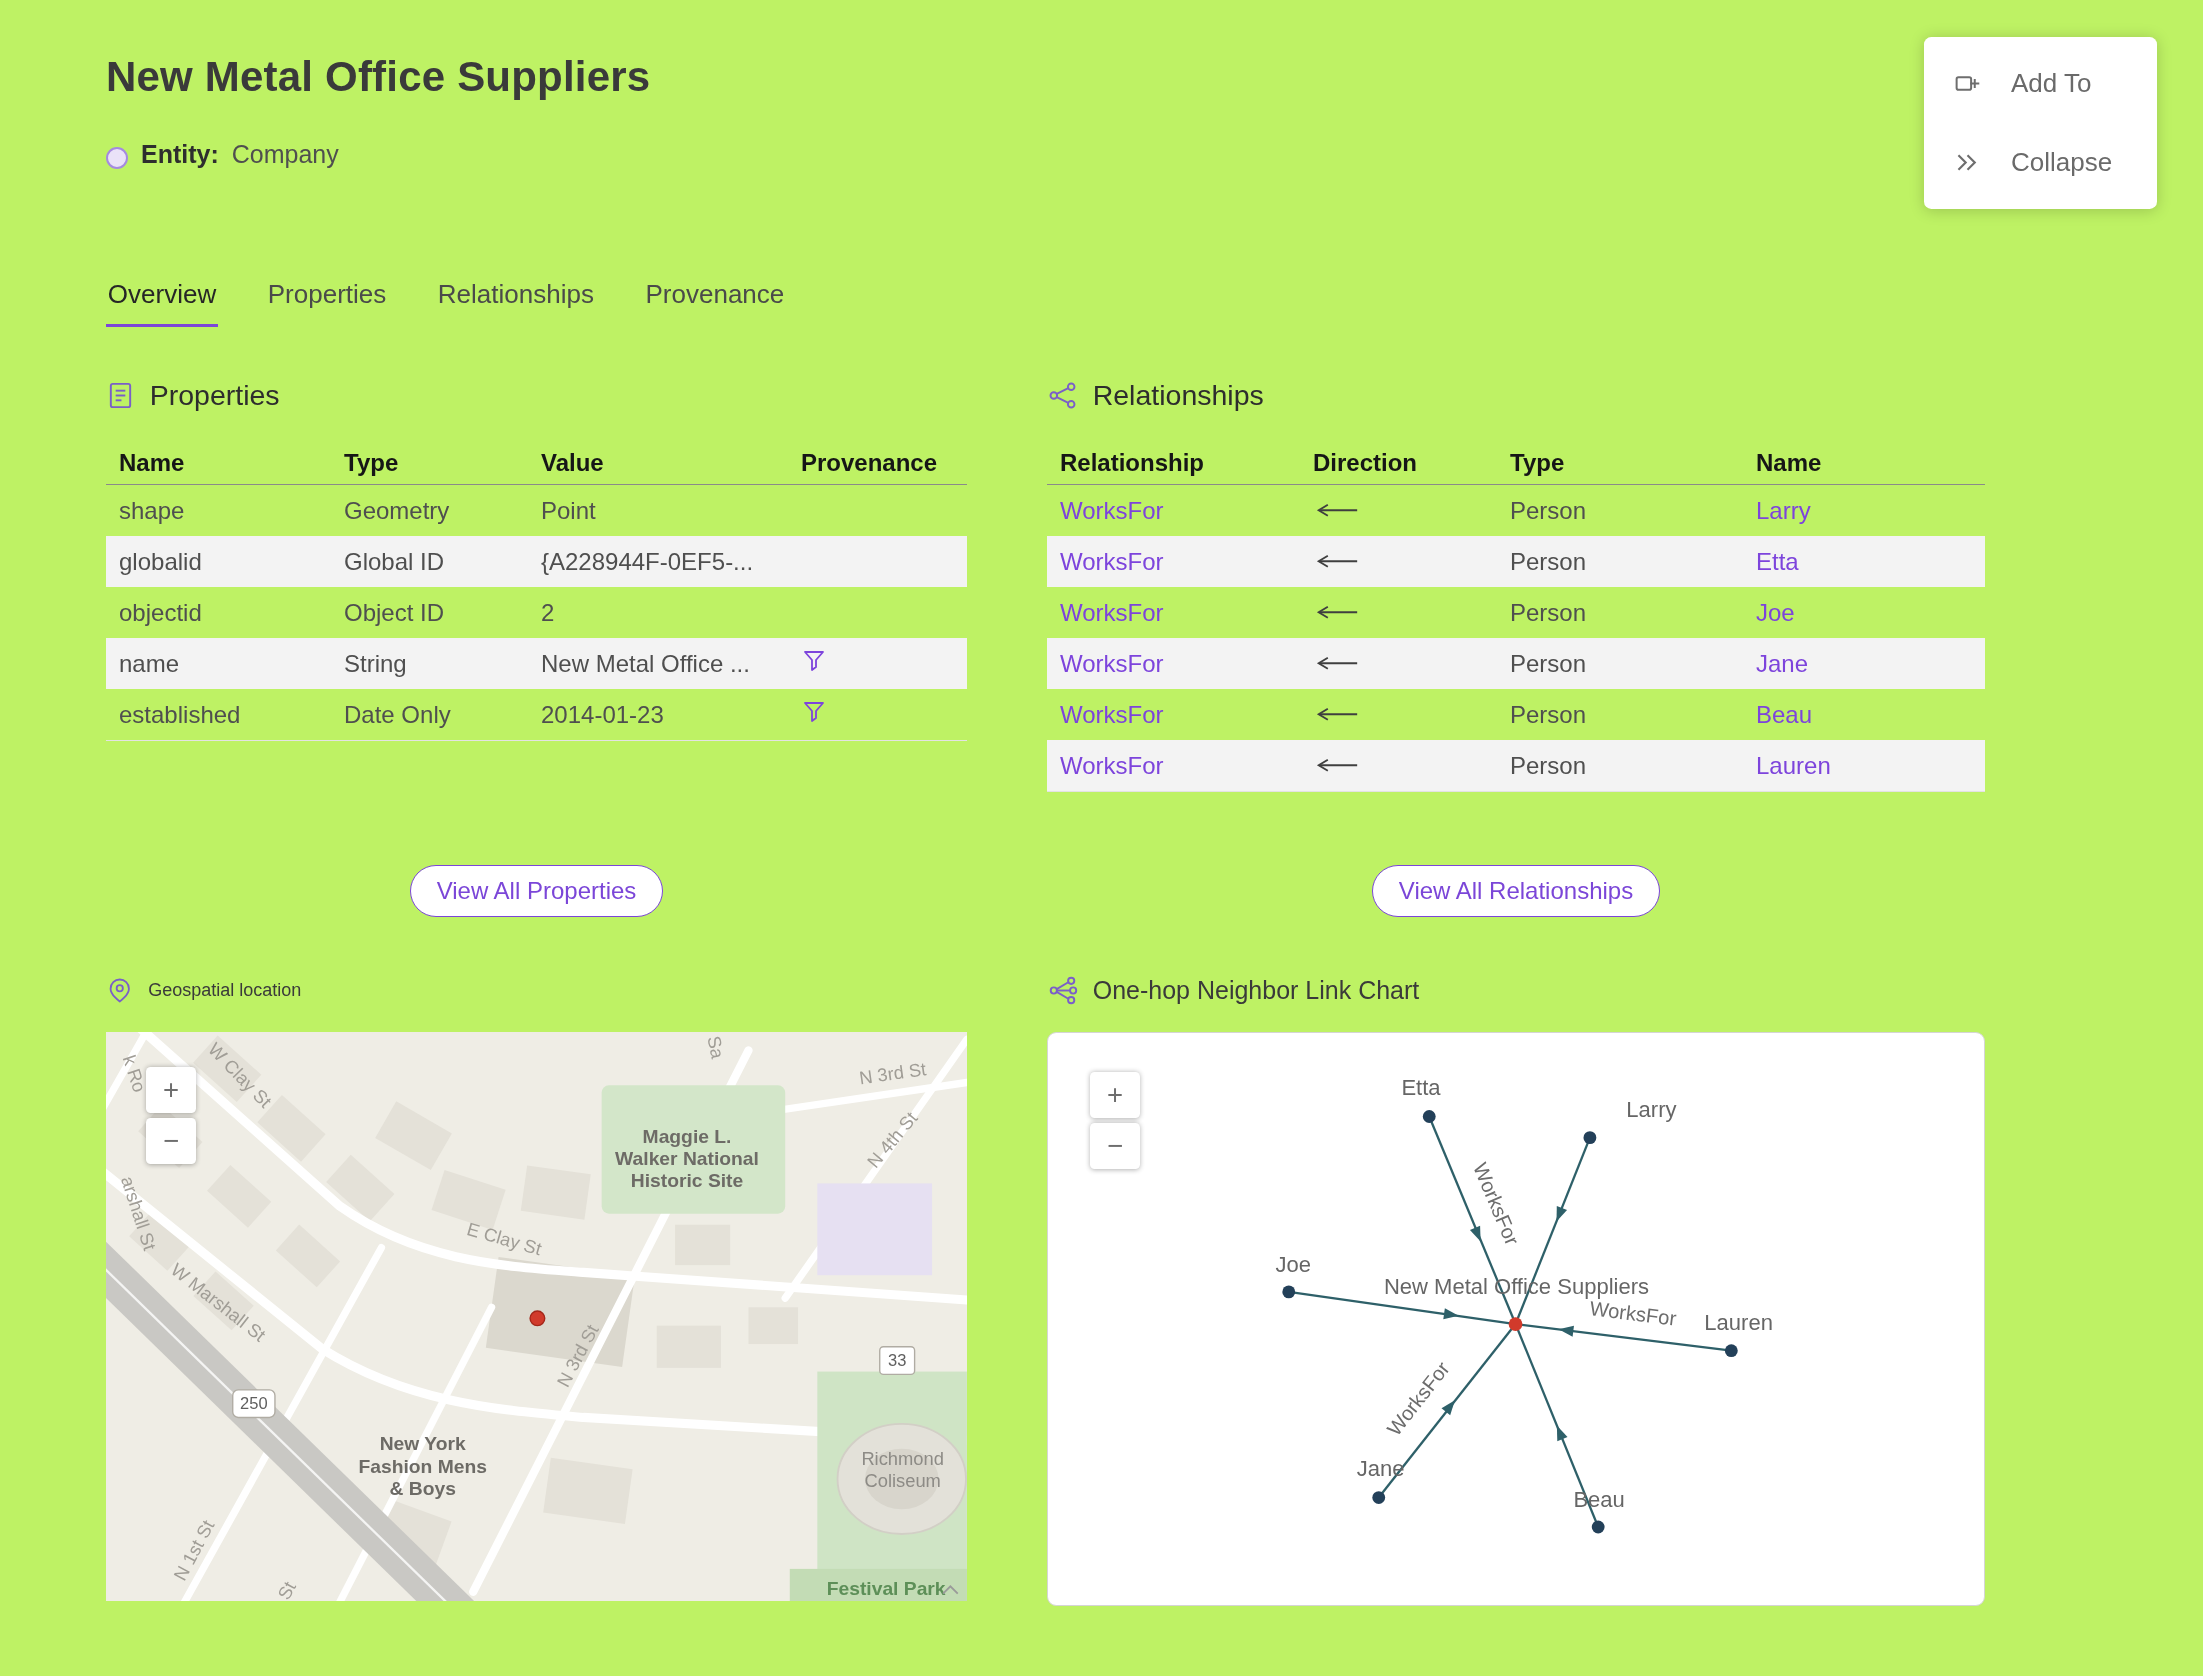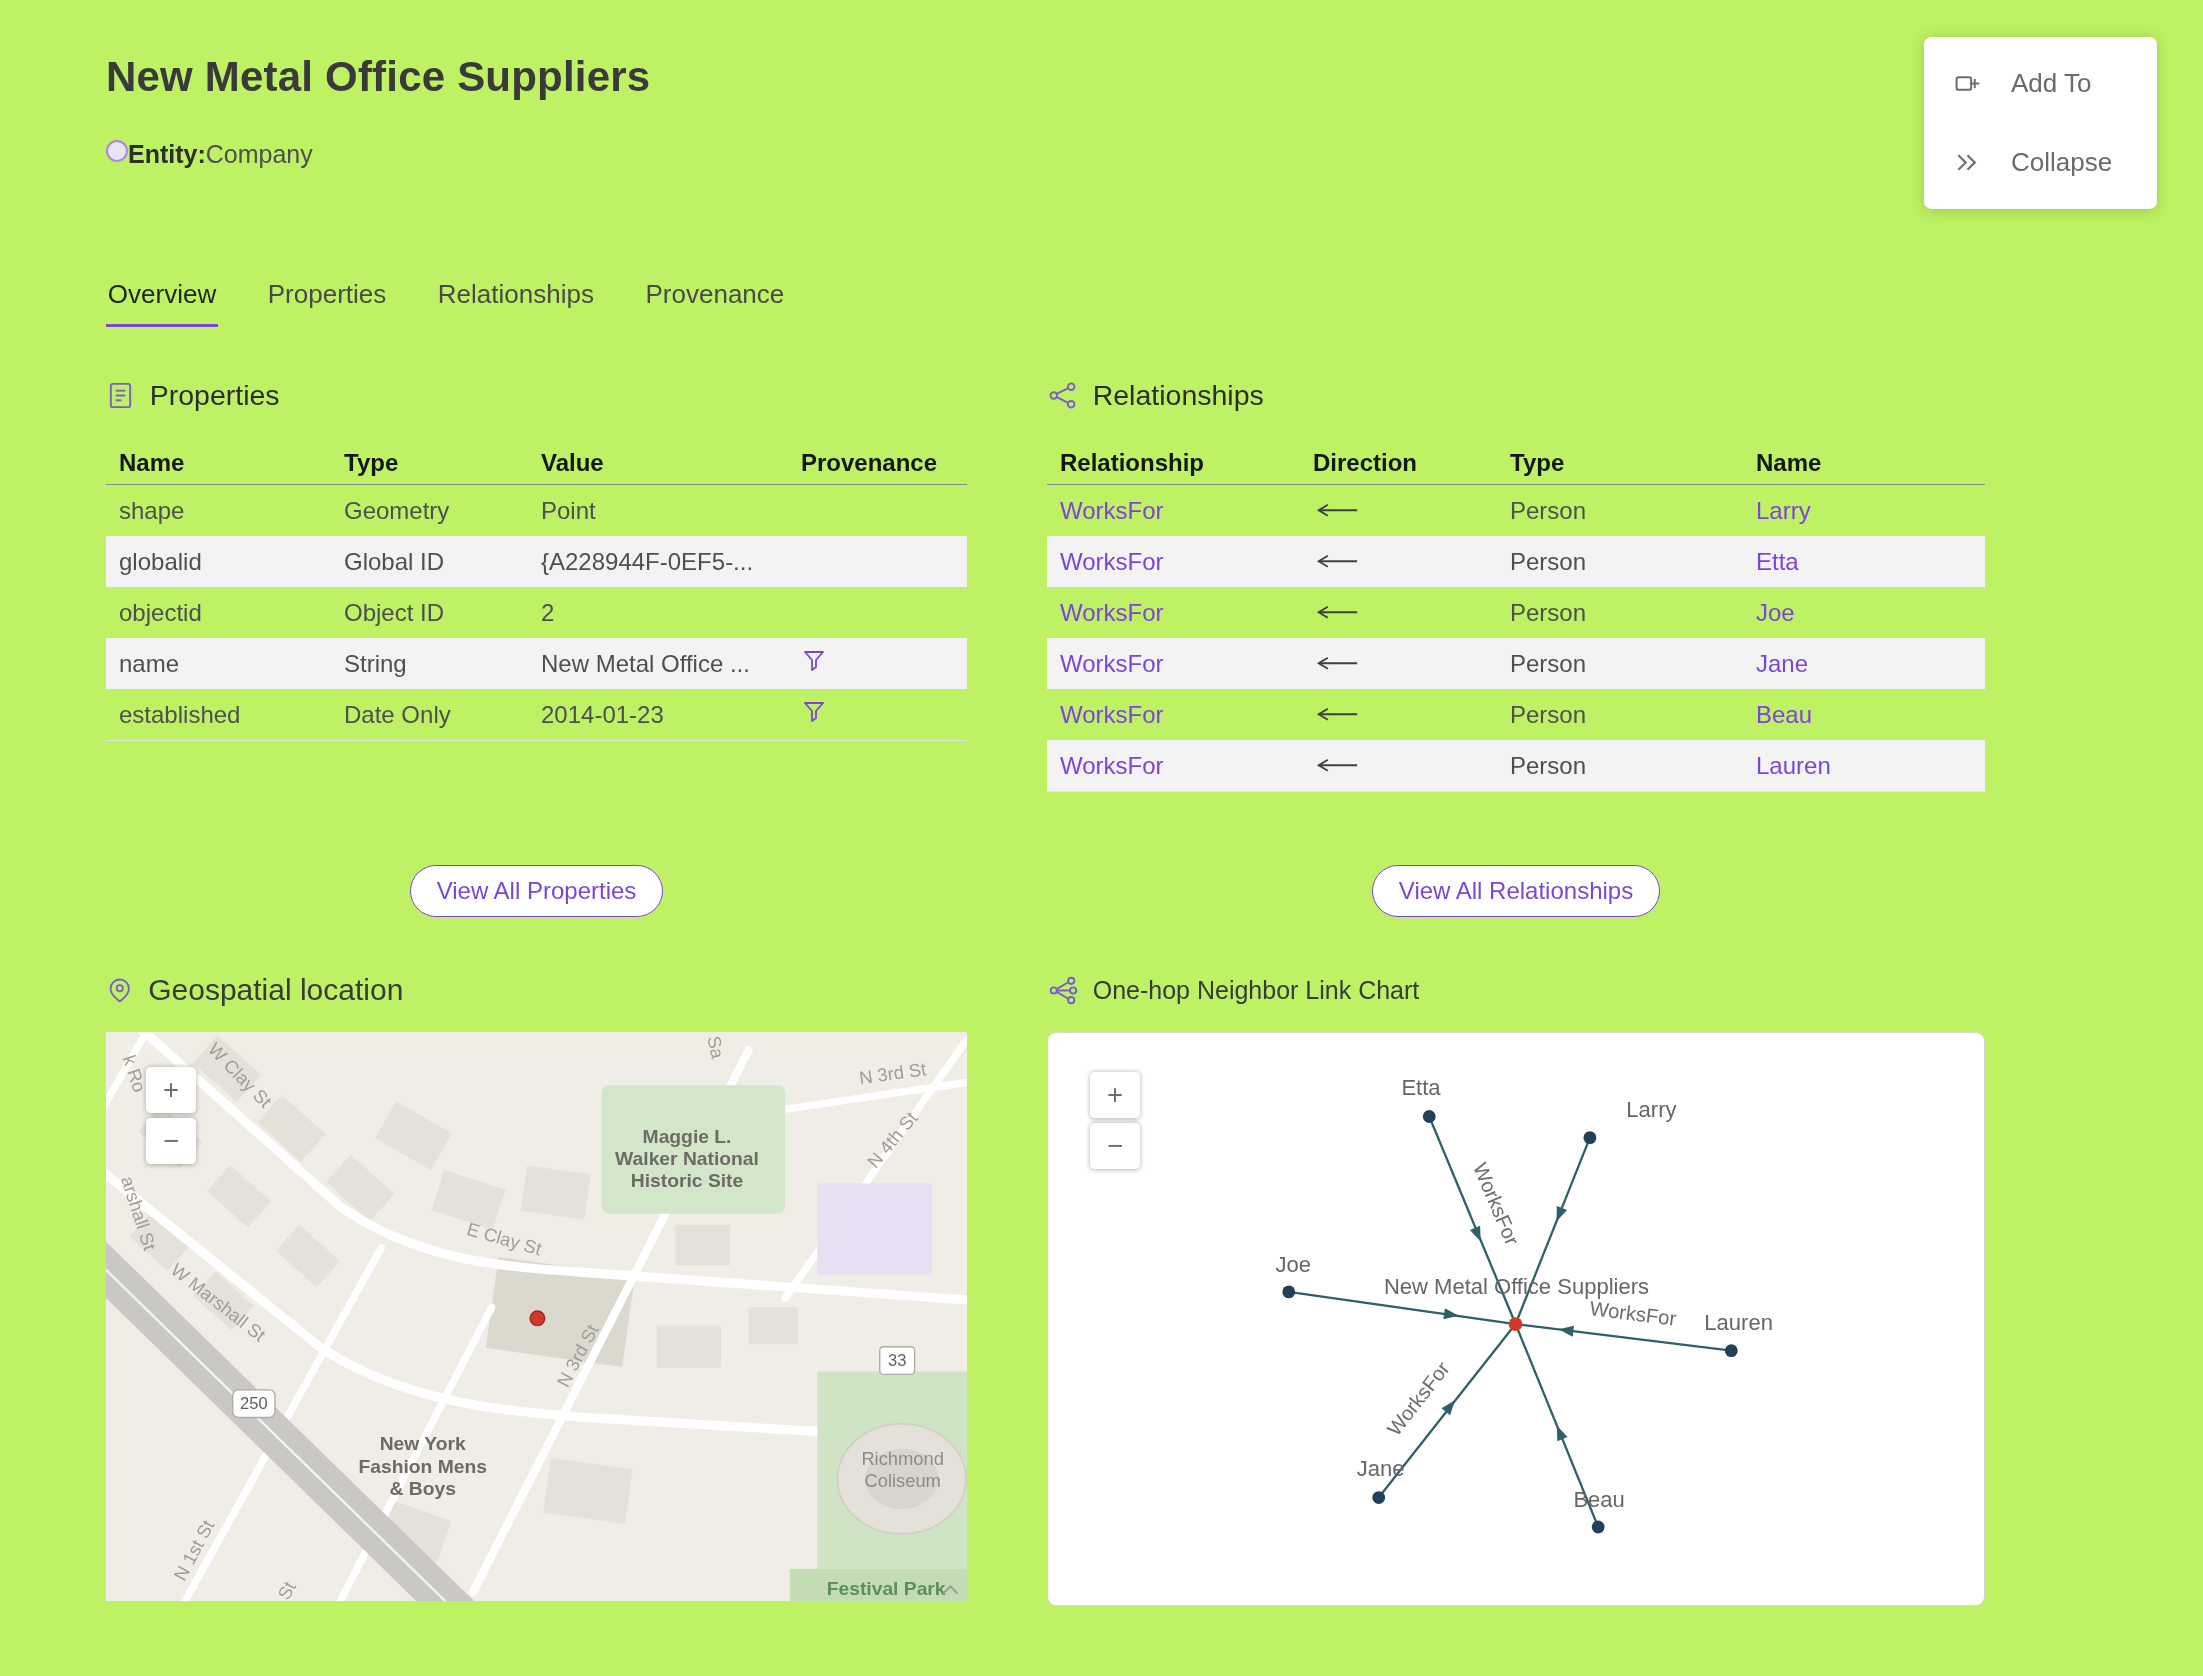--- a/index.html
+++ b/index.html
@@ -1,21 +1,21 @@
 <!DOCTYPE html>
 <html style="font-size:14.7px"><head>
 <meta charset="utf-8">
 <style>
   * { box-sizing: border-box; margin: 0; padding: 0; }
   body { font-family: "Liberation Sans", sans-serif; background: #fff; }
   .page { position: relative; width: 2204px; height: 1677px; background: #bef264; overflow: hidden; }
 
   
   .title { position: absolute; left: 106px; top: 53px; font-size: 42px; font-weight: 700; color: #3a3a3a; letter-spacing: 0.2px; }
-  .entity-row { position: absolute; left: 106px; top: 140px; display: flex; align-items: flex-start; font-size: 25px; }
+  .entity-row { position: absolute; left: 106px; top: 140px; display: flex; align-items: flex-end; gap: 13px; font-size: 25px; }
   .entity-dot { width: 22px; height: 22px; border-radius: 50%; border: 2.8px solid #a58ae0; background: #eae2f8; }
   .entity-label { font-weight: 700; color: #2e2e2e; }
   .entity-type { color: #4f4f4f; }
 
   
   .action-card { position: absolute; left: 1924px; top: 37px; width: 233px; background: #fff; border-radius: 7.3px;
     box-shadow: 0 1.8px 14.7px rgba(0,0,0,.18); padding: 31px 29px; display: flex; flex-direction: column; gap: 48px; }
   .action-item { display: flex; align-items: center; gap: 29px; font-size: 26px; color: #6a6a6a; cursor: pointer; }
   .action-item svg { flex: 0 0 auto; }
 
@@ -256,21 +256,21 @@
         <button class="view-all">View All Relationships</button>
       </div>
     </div>
 
     <div class="col">
       <div class="sec-head">
         <svg width="27.5" height="29" viewBox="0 0 30 30">
           <path d="M15,3 C9.5,3 5,7.5 5,13 c0,7 10,14 10,14 s10,-7 10,-14 C25,7.5 20.5,3 15,3 Z" fill="none" stroke="#7a5fc8" stroke-width="2"></path>
           <circle cx="15" cy="12.5" r="3.4" fill="none" stroke="#7a5fc8" stroke-width="2"></circle>
         </svg>
-        <span style="font-size:30px;color:#3a3a3a;">Geospatial location</span>
+        <span style="font-size:18px;color:#3a3a3a;">Geospatial location</span>
       </div>
       <div class="map-wrap">
         <svg width="861" height="569" viewBox="0 0 938 620">
           <rect x="0" y="0" width="938" height="620" fill="#efede5"></rect>
 
           <g fill="#e4e1d8">
             <rect x="100" y="20" width="64" height="40" transform="rotate(42 132 40)"></rect>
             <rect x="170" y="85" width="64" height="40" transform="rotate(42 202 105)"></rect>
             <rect x="245" y="150" width="64" height="40" transform="rotate(42 277 170)"></rect>
             <rect x="40" y="95" width="60" height="38" transform="rotate(42 70 114)"></rect>

